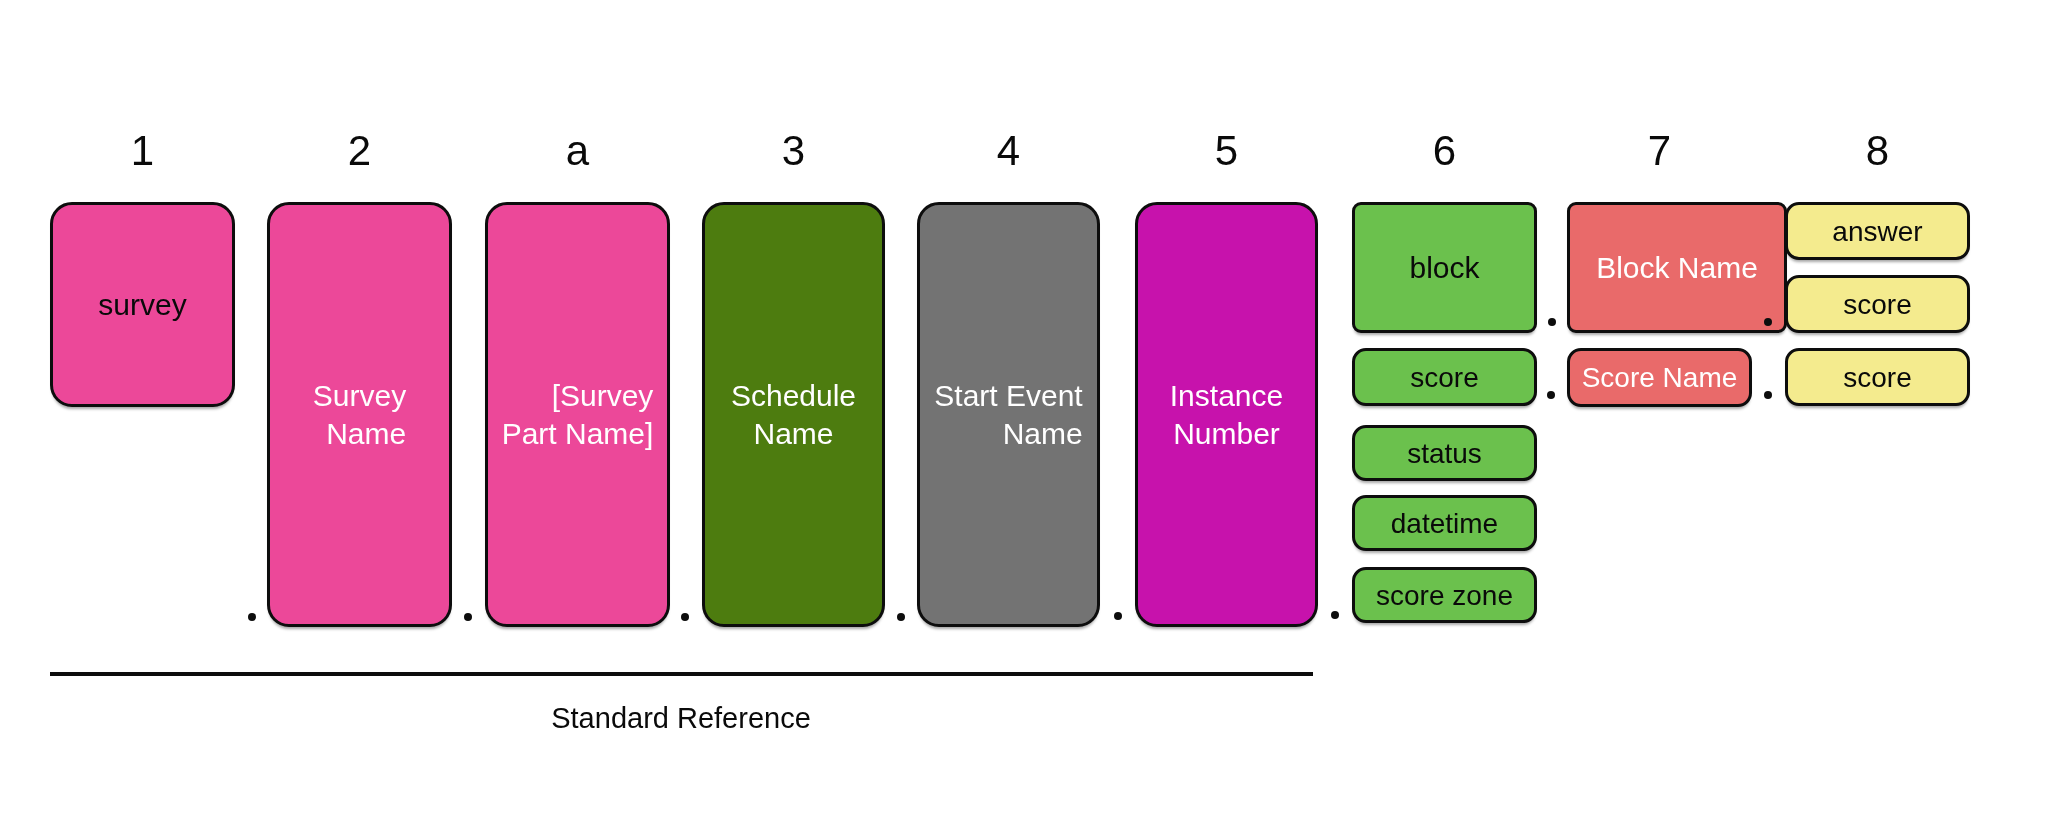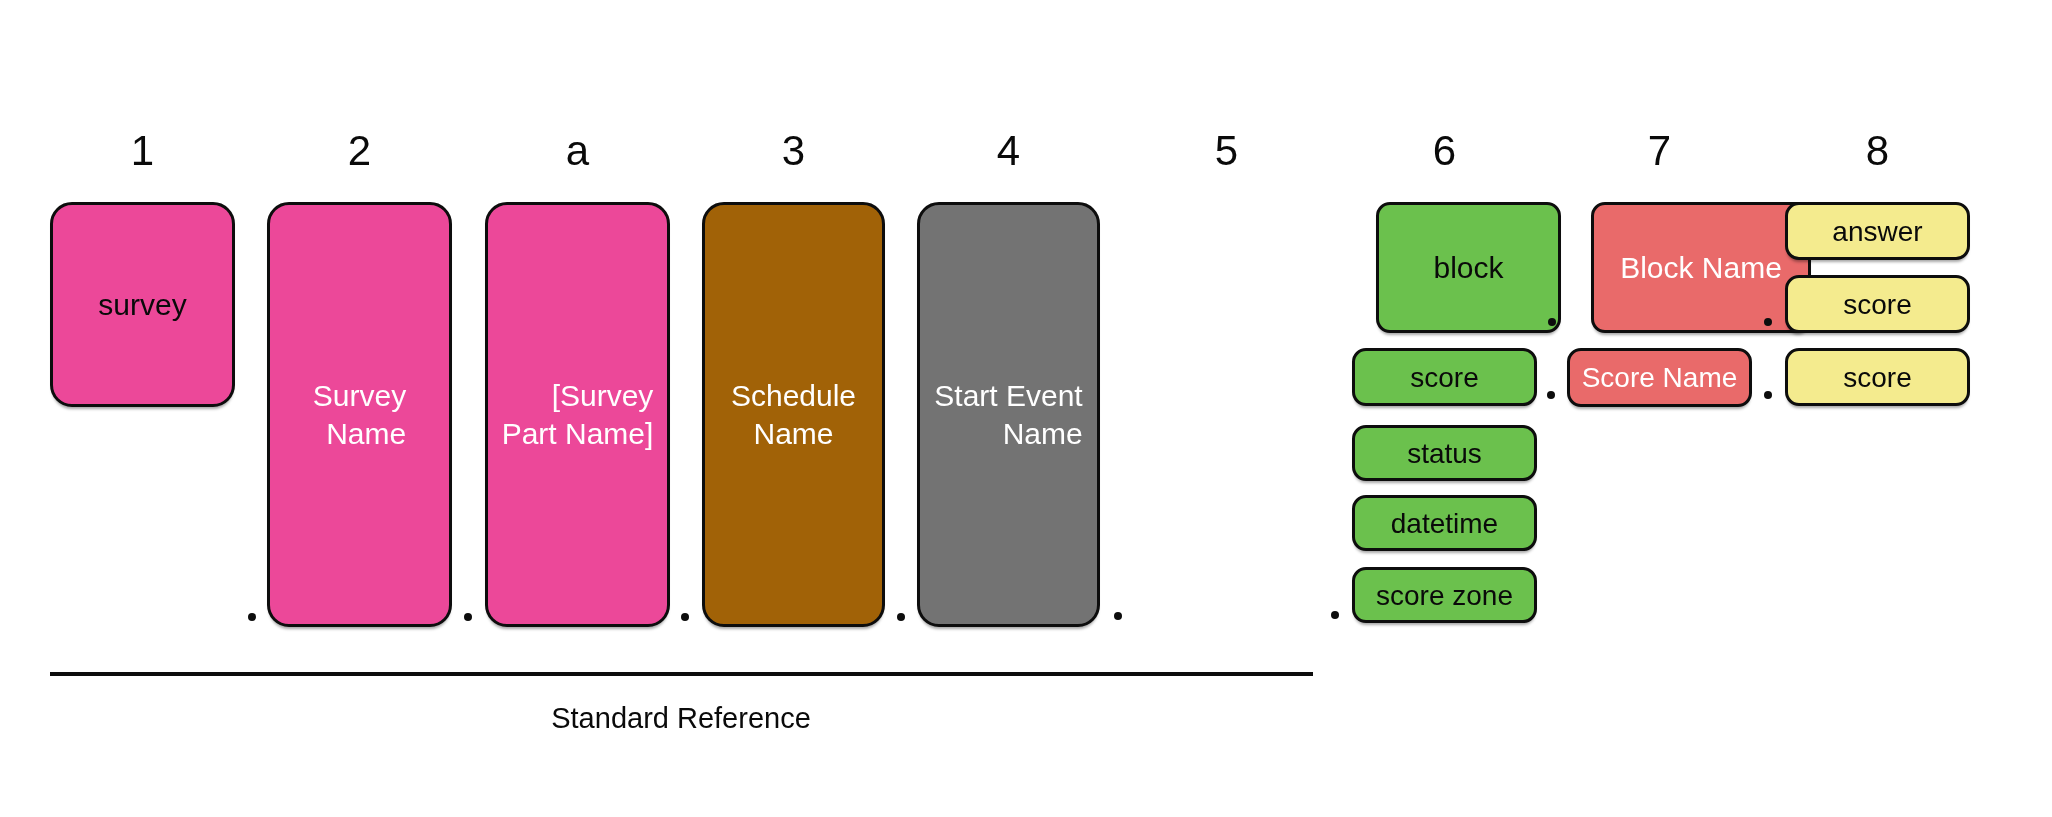--- a/index.html
+++ b/index.html
@@ -28,24 +28,24 @@
     border: 3px solid #0d0d0d;
     display: flex;
     align-items: center;
     justify-content: center;
     text-align: center;
     white-space: pre-line;
     line-height: 1.25;
     box-shadow: 0 4px 3px -2px rgba(0,0,0,0.35);
   }
   .tall  { border-radius: 22px; font-size: 30px; }
-  .mid   { border-radius: 14px; font-size: 30px; margin-left: 24px; }
+  .mid   { border-radius: 9px; font-size: 30px; }
   .small { border-radius: 14px; font-size: 28px; }
   .orange  { background: #ec4899; text-align: right; }
-  .purple  { background: #a16207; }
+  .purple  { background: #4d7c0f; }
   .blue    { background: #737373; text-align: right; }
   .magenta { background: #C712AC; }
   .green   { background: #6BC14D; }
   .red     { background: #E96A6A; }
   .yellow  { background: #F4EB8E; }
   .t-dark  { color: #0a0a0a; }
   .t-light { color: #ffffff; }
   .dot {
     position: absolute;
     width: 8px;
@@ -93,20 +93,22 @@
 
   <div class="box tall orange t-light" style="left:485px; top:202px; width:185px; height:425px;">[Survey
 Part Name]</div>
 
   <div class="box tall purple t-light" style="left:702px; top:202px; width:183px; height:425px;">Schedule
 Name</div>
 
   <div class="box tall blue t-light" style="left:917px; top:202px; width:183px; height:425px;">Start Event
 Name</div>
 
+  <div class="box tall magenta t-light" style="left:1135px; top:202px; width:183px; height:425px;">Instance
+Number</div>
 
   <div class="box mid   green t-dark" style="left:1352px; top:202px; width:185px; height:131px;">block</div>
   <div class="box small green t-dark" style="left:1352px; top:348px; width:185px; height:58px;">score</div>
   <div class="box small green t-dark" style="left:1352px; top:425px; width:185px; height:56px;">status</div>
   <div class="box small green t-dark" style="left:1352px; top:495px; width:185px; height:56px;">datetime</div>
   <div class="box small green t-dark" style="left:1352px; top:567px; width:185px; height:56px;">score zone</div>
 
   <div class="box mid   red t-light" style="left:1567px; top:202px; width:220px; height:131px;">Block Name</div>
   <div class="box small red t-light" style="left:1567px; top:348px; width:185px; height:59px;text-align:right;">Score Name</div>
 

